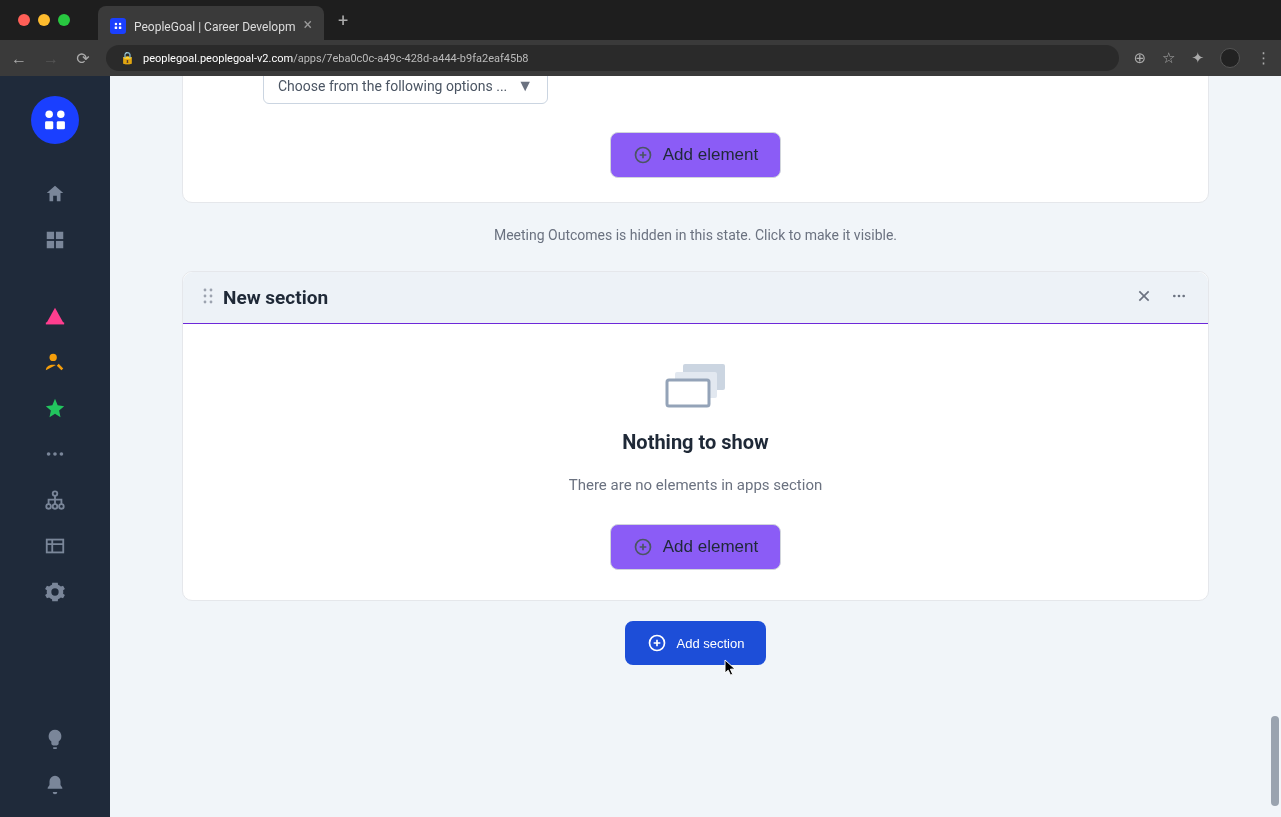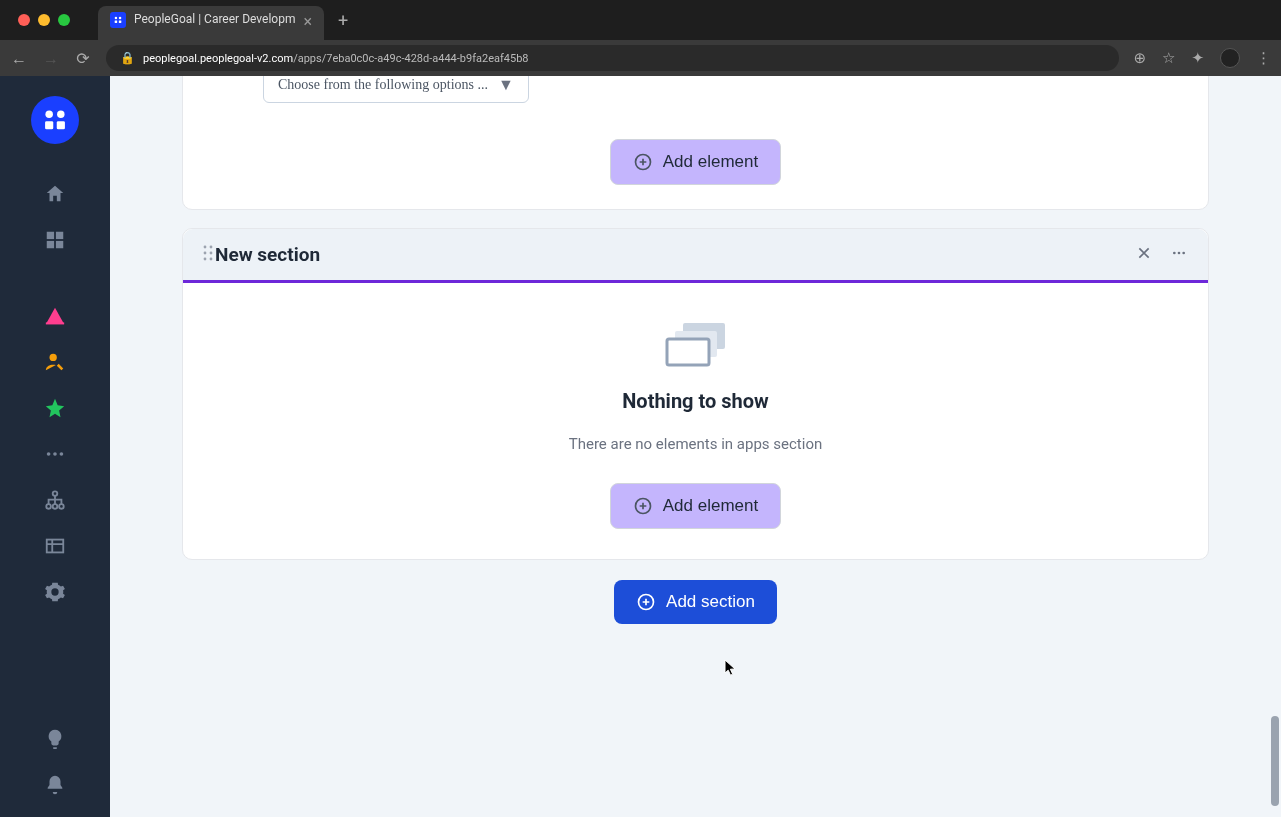--- a/index.html
+++ b/index.html
@@ -6,21 +6,21 @@
 body { font-family: -apple-system, BlinkMacSystemFont, "Segoe UI", Roboto, Helvetica, Arial, sans-serif; background: #1e1e1e; width: 1281px; height: 817px; overflow: hidden; }
 
 
 .browser-chrome { background: #2a2a2a; }
 .tab-bar { display: flex; align-items: center; height: 40px; background: #1e1e1e; padding-left: 8px; }
 .window-controls { display: flex; gap: 8px; padding: 0 10px; }
 .window-dot { width: 12px; height: 12px; border-radius: 50%; }
 .dot-red { background: #ff5f57; }
 .dot-yellow { background: #febc2e; }
 .dot-green { background: #28c840; }
-.tab { display: flex; align-items: flex-start; background: #3a3a3a; padding: 6px 12px; border-radius: 8px 8px 0 0; margin-left: 18px; gap: 8px; min-width: 220px; height: 34px; margin-top: 6px; }
+.tab { display: flex; align-items: flex-end; background: #3a3a3a; padding: 6px 12px; border-radius: 8px 8px 0 0; margin-left: 18px; gap: 8px; min-width: 220px; height: 34px; margin-top: 6px; }
 .tab-favicon { width: 16px; height: 16px; background: #1a3fff; border-radius: 3px; display:flex; align-items:center; justify-content:center;}
 .tab-favicon svg{width:10px;height:10px;}
 .tab-title { color: #ddd; font-size: 12px; flex: 1; white-space: nowrap; overflow: hidden; text-overflow: ellipsis; }
 .tab-close { color: #999; font-size: 16px; cursor: pointer; }
 .new-tab { color: #aaa; font-size: 18px; padding: 0 14px; cursor: pointer; }
 
 .address-bar { display: flex; align-items: center; background: #3a3a3a; height: 36px; padding: 0 10px; gap: 14px; }
 .nav-btn { color: #aaa; font-size: 16px; cursor: pointer; width:18px; text-align:center;}
 .nav-btn.disabled{color:#555;}
 .url-bar { flex: 1; background: #2a2a2a; border-radius: 18px; padding: 6px 14px; display: flex; align-items: center; gap: 8px; }
@@ -41,33 +41,33 @@
 .side-icon.pink { color: #ff3e8f; }
 .side-icon.orange { color: #f59e0b; }
 .side-icon.green { color: #22c55e; }
 .side-spacer { flex: 1; }
 
 .content { flex: 1; background: #f1f5f9; overflow-y: auto; position: relative; }
 .content-inner { padding: 0 0 40px 0; }
 
 .card { background: #fff; border: 1px solid #e5e7eb; border-radius: 10px; margin: 0 72px 18px 72px; }
 .card-body { padding: 24px; display: flex; flex-direction: column; align-items: center; }
-.dropdown { border: 1px solid #cbd5e1; border-radius: 6px; padding: 8px 14px; display: flex; align-items: center; gap: 10px; background: #fff; margin-left: 56px; margin-top: 0; align-self: flex-start; margin-bottom:36px;font-family:Liberation Serif, serif;}
+.dropdown { border: 1px solid #cbd5e1; border-radius: 6px; padding: 8px 14px; display: flex; align-items: center; gap: 10px; background: #fff; margin-left: 56px; margin-top: 0; align-self: flex-start; margin-bottom:28px;}
 .dropdown-text { color: #4b5563; font-size: 14px; }
 .dropdown-caret { color: #6b7280; }
 
-.btn-outline { border: 1px solid #d1d5db; background: #c4b5fd; border-radius: 8px; padding: 12px 22px; display: inline-flex; align-items: center; gap: 10px; font-size: 17px; color: #1f2937; cursor: pointer; font-weight: 500; }
+.btn-outline { border: 1px solid #d1d5db; background: #8b5cf6; border-radius: 8px; padding: 12px 22px; display: inline-flex; align-items: center; gap: 10px; font-size: 17px; color: #1f2937; cursor: pointer; font-weight: 500; }
 .btn-outline svg { width: 20px; height: 20px; color: #4b5563; }
 
-.btn-primary { background: #1d4ed8; color: #fff; border: none; border-radius: 8px; padding: 12px 22px; display: inline-flex; align-items: center; gap: 10px; font-size: 17px; cursor: pointer; font-weight: 500; }
+.btn-primary { background: #1d4ed8; color: #fff; border: none; border-radius: 8px; padding: 12px 22px; display: inline-flex; align-items: center; gap: 10px; font-size: 13px; cursor: pointer; font-weight: 500; }
 .btn-primary svg { width: 20px; height: 20px; }
 
 .hidden-msg { text-align: center; color: #6b7280; font-size: 14px; margin: 24px 0 28px; cursor: pointer; }
 
-.section-header { background: #edf2f7; padding: 14px 20px; display: flex; align-items: center; gap: 2px; border-radius: 10px 10px 0 0; border-bottom: 3px solid #6d28d9; }
+.section-header { background: #edf2f7; padding: 14px 20px; display: flex; align-items: center; gap: 10px; border-radius: 10px 10px 0 0; border-bottom: 1px solid #6d28d9; }
 .drag-handle { color: #9ca3af; cursor: grab; }
 .section-title { font-size: 19px; font-weight: 700; color: #1f2937; flex: 1; }
 .section-actions { display: flex; gap: 18px; color: #6b7280; }
 .section-actions > * { cursor: pointer; }
 
 .empty-state { display: flex; flex-direction: column; align-items: center; padding: 36px 24px 30px; }
 .empty-icon { margin-bottom: 18px; }
 .empty-icon svg { width: 66px; height: 48px; color: #94a3b8; }
 .empty-title { font-size: 20px; font-weight: 700; color: #1f2937; margin-bottom: 22px; }
 .empty-subtitle { font-size: 15px; color: #6b7280; margin-bottom: 30px; }
@@ -216,20 +216,21 @@
               <svg viewBox="0 0 24 24" fill="none" stroke="currentColor" stroke-width="2">
                   <circle cx="12" cy="12" r="9"></circle>
                   <path d="M12 8v8M8 12h8"></path>
                 </svg>
               <span>Add element</span>
             </button>
           </div>
         </div>
       </div>
 
+      <div class="hidden-msg">Meeting Outcomes is hidden in this state. Click to make it visible.</div>
 
       <div class="card">
         <div class="section-header">
           <span class="drag-handle">
             <svg width="10" height="18" viewBox="0 0 10 18" fill="currentColor">
                 <circle cx="2" cy="3" r="1.4"></circle>
                 <circle cx="8" cy="3" r="1.4"></circle>
                 <circle cx="2" cy="9" r="1.4"></circle>
                 <circle cx="8" cy="9" r="1.4"></circle>
                 <circle cx="2" cy="15" r="1.4"></circle>

